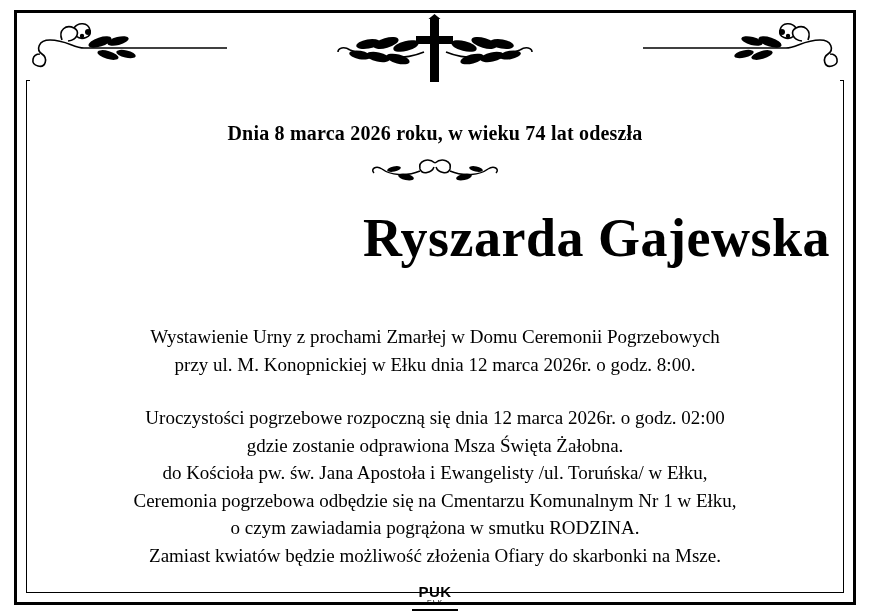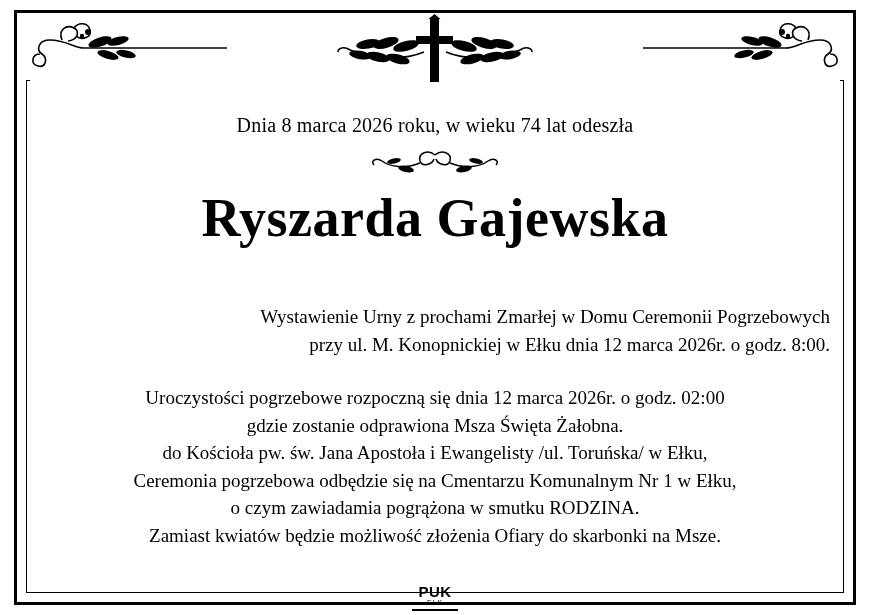--- a/index.html
+++ b/index.html
@@ -71,43 +71,43 @@
   }
   .content {
     position: absolute;
     left: 40px;
     right: 40px;
     top: 92px;
     bottom: 30px;
     text-align: center;
   }
   .date-line {
-    margin-top: 22px;
+    margin-top: 30px;
     font-size: 20px;
-    font-weight: normal;
+    font-weight: bold;
     letter-spacing: 0.2px;
   }
   .divider-orn {
     margin: 10px auto 0;
     width: 150px;
     height: 34px;
   }
   .name {
-    margin-top: 2px;
+    margin-top: 14px;
     font-size: 54px;
     font-weight: bold;
     letter-spacing: 0.5px;
+    text-align: right;
   }
   .para {
     font-size: 19px;
     line-height: 1.45;
   }
   .para.first {
     margin-top: 54px;
-    text-align: right;
   }
   .para.second {
     margin-top: 26px;
   }
   .footer-logo {
     position: absolute;
     left: 0;
     right: 0;
     bottom: 4px;
     text-align: center;

